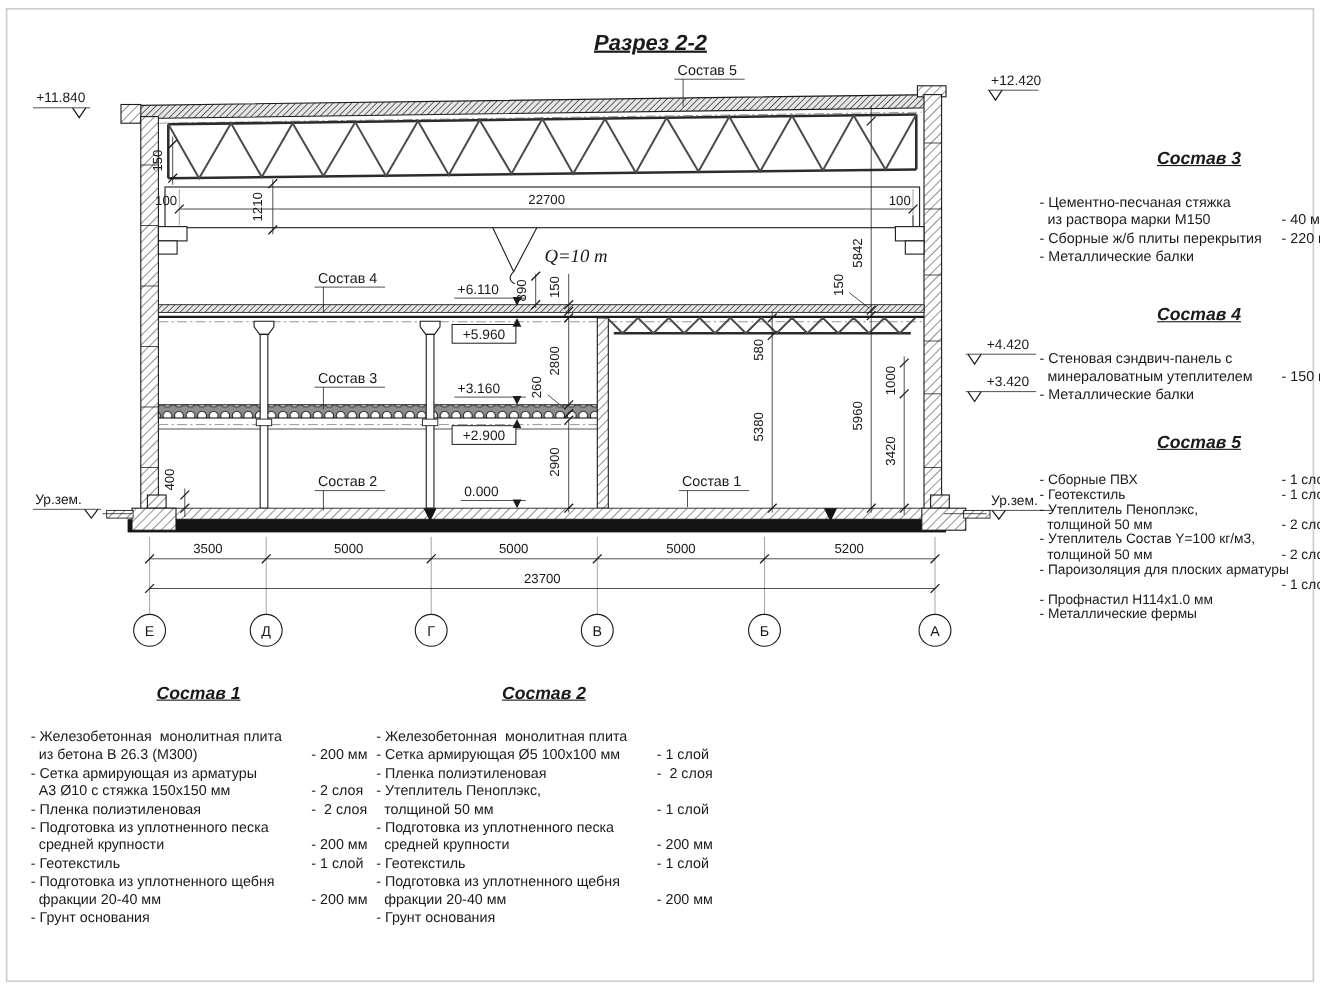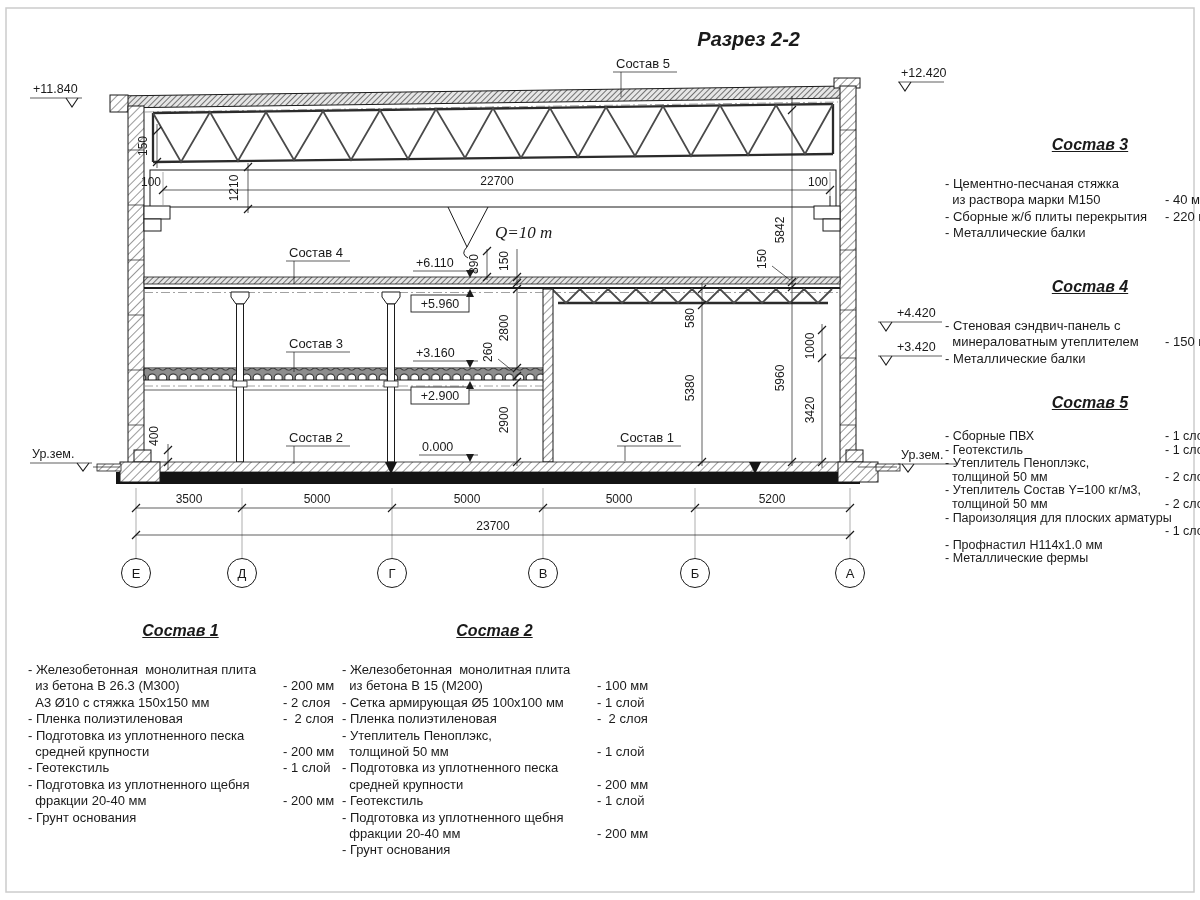--- a/index.html
+++ b/index.html
@@ -1,21 +1,21 @@
 <!DOCTYPE html>
 <html><head>
 <meta charset="utf-8">
 <style>
   html,body{margin:0;padding:0;background:#fff;}
   body{position:relative;width:1200px;height:900px;overflow:hidden;
        font-family:"Liberation Sans",sans-serif;color:#1a1a1a;}
   .abs{position:absolute;}
   #drawing{position:absolute;left:0;top:0;}
-  .page-title{left:540px;top:28px;width:260px;text-align:right;
-    font:italic bold 20px "Liberation Sans",sans-serif;}
+  .page-title{left:540px;top:28px;width:260px;text-align:left;
+    font:italic bold 20px "Liberation Sans",sans-serif;text-decoration:underline;}
   .spec{position:absolute;font-size:13px;line-height:16.4px;}
   .spec-title{font:italic bold 16px "Liberation Sans",sans-serif;
     text-decoration:underline;text-align:center;margin-bottom:22px;}
   .spec-row{display:flex;line-height:inherit;}
   .spec-row .t{flex:0 0 255px;white-space:pre;}
   .spec-row .v{white-space:pre;}
   .spec--right .spec-row .t{flex-basis:220px;}
   .spec--tight{font-size:12.5px;line-height:13.6px;}
   .spec--tight .spec-title{margin-bottom:18px;}
   
@@ -295,20 +295,24 @@
 
   <div class="spec-row">
         <span class="t">- Железобетонная  монолитная плита</span>
         <span class="v"></span>
       </div>
       <div class="spec-row">
         <span class="t">  из бетона В 26.3 (М300)</span>
         <span class="v">- 200 мм</span>
       </div>
       <div class="spec-row">
+        <span class="t">- Сетка армирующая из арматуры</span>
+        <span class="v"></span>
+      </div>
+      <div class="spec-row">
         <span class="t">  А3 Ø10 с стяжка 150х150 мм</span>
         <span class="v">- 2 слоя</span>
       </div>
       <div class="spec-row">
         <span class="t">- Пленка полиэтиленовая</span>
         <span class="v">-  2 слоя</span>
       </div>
       <div class="spec-row">
         <span class="t">- Подготовка из уплотненного песка</span>
         <span class="v"></span>
@@ -338,24 +342,20 @@
 
 <div class="spec" style="left:342px;top:622px;width:305px">
   <div class="spec-title">Состав 2</div>
   <div>
 
   <div class="spec-row">
         <span class="t">- Железобетонная  монолитная плита</span>
         <span class="v"></span>
       </div>
       <div class="spec-row">
-        <span class="t">  из бетона В 15 (М200)</span>
-        <span class="v">- 100 мм</span>
-      </div>
-      <div class="spec-row">
         <span class="t">- Сетка армирующая Ø5 100х100 мм</span>
         <span class="v">- 1 слой</span>
       </div>
       <div class="spec-row">
         <span class="t">- Пленка полиэтиленовая</span>
         <span class="v">-  2 слоя</span>
       </div>
       <div class="spec-row">
         <span class="t">- Утеплитель Пеноплэкс,</span>
         <span class="v"></span>

